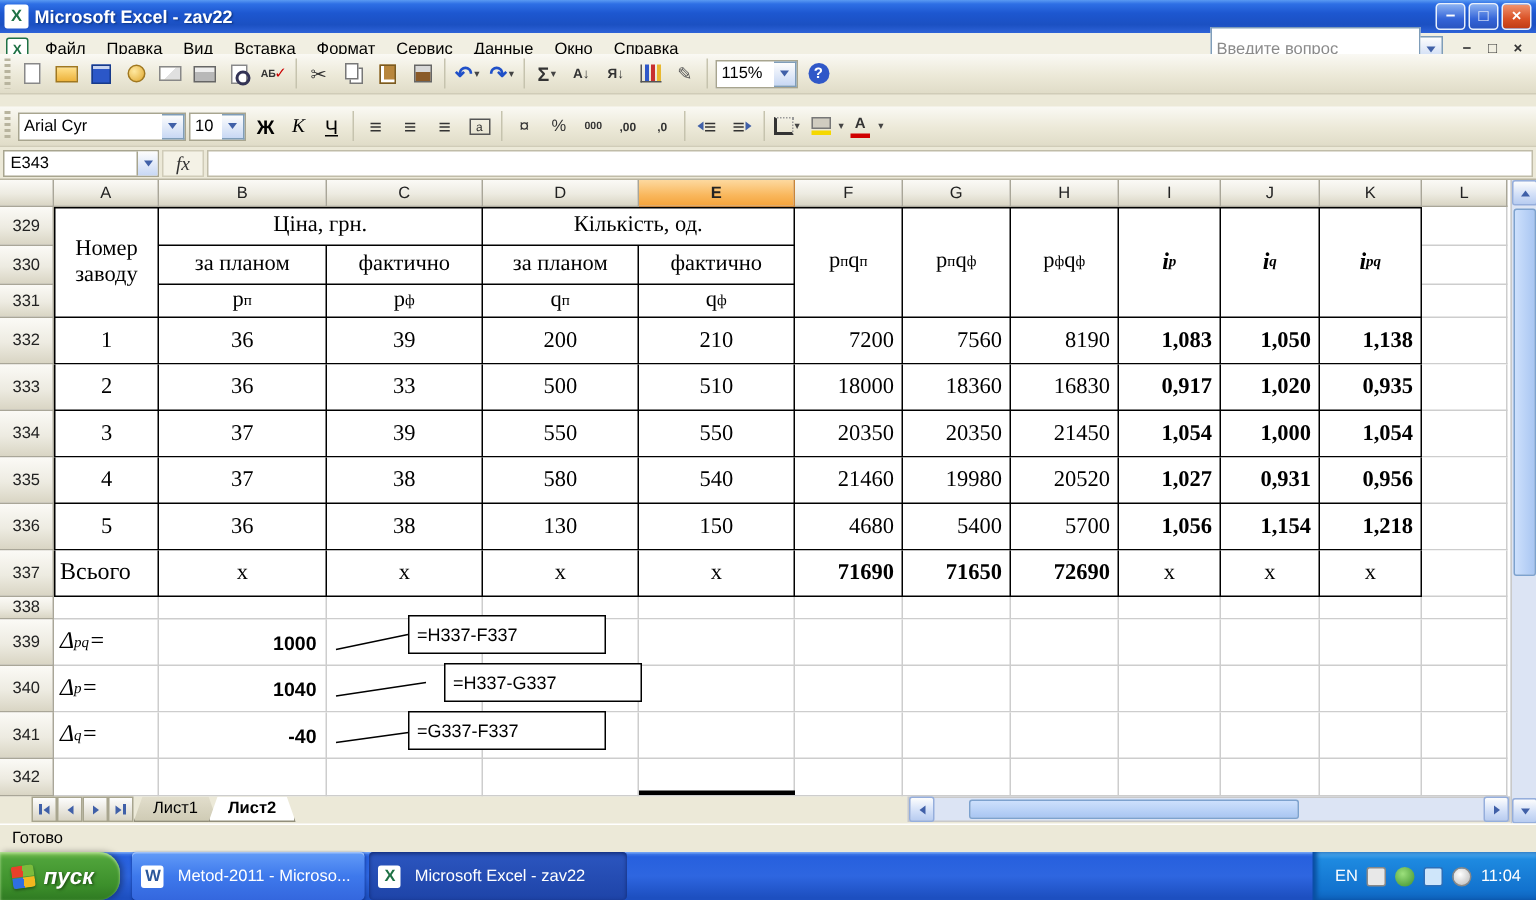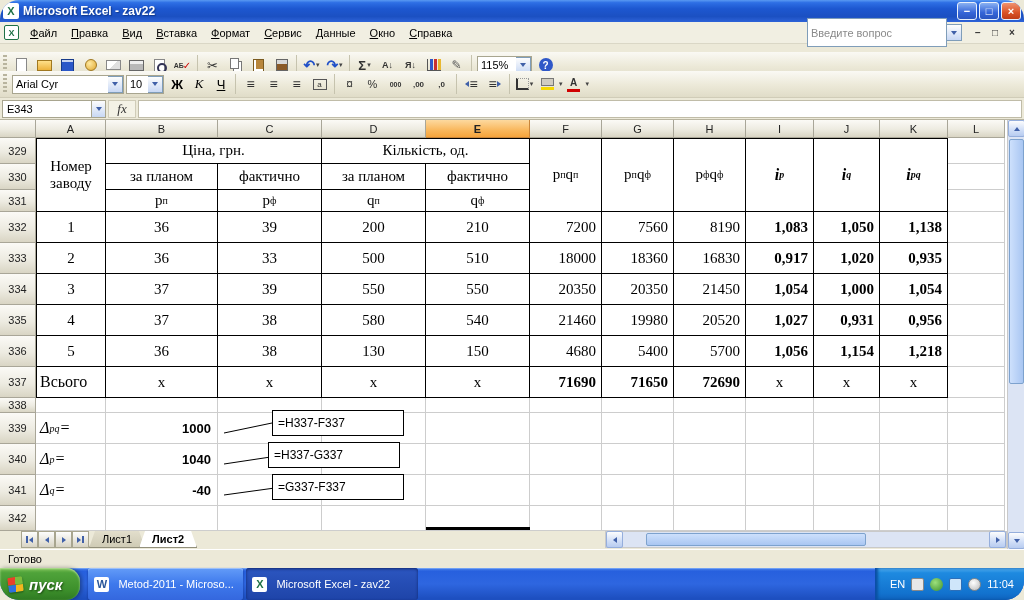--- a/index.html
+++ b/index.html
@@ -1,18 +1,18 @@
 <!DOCTYPE html>
 <html><head>
 <meta charset="utf-8">
 <style>
   * { margin:0; padding:0; box-sizing:border-box; }
   html,body { width:1024px; height:600px; overflow:hidden; }
   body { font-family:"Liberation Sans", sans-serif; font-size:11px; background:#ECE9D8; }
-  .screen { position:relative; width:1024px; height:600px; overflow:hidden; background:#ECE9D8;border-radius:19px; }
+  .screen { position:relative; width:1024px; height:600px; overflow:hidden; background:#ECE9D8; }
 
   
   .titlebar { position:absolute; top:0; left:0; right:0; height:22px;
     background:linear-gradient(180deg,#5A9AF2 0%,#2E6FE5 12%,#1D57D0 40%,#1B50C2 75%,#2E63D8 100%);
     display:flex; align-items:center; padding:0 3px; }
   .appicon { width:16px; height:16px; border-radius:2px; display:inline-flex; align-items:center; justify-content:center;
     background:#fff; font-weight:bold; font-size:11px; margin-right:4px; }
   .appicon.excel::before { content:"X"; color:#1E7145; }
   .appicon.word::before { content:"W"; color:#2B579A; }
   .title-text { color:#fff; font-weight:bold; font-size:12px; text-shadow:1px 1px 1px #123A8C; flex:1; }
@@ -38,21 +38,21 @@
   .question-box input::placeholder { color:#8A8A8A; }
   .combo-btn { width:15px; height:17px; background:linear-gradient(180deg,#FDFDFD,#C8D8F4); border:1px solid #7F9DB9;
     border-left:none; display:inline-flex; align-items:center; justify-content:center; }
   .docbtns { display:flex; gap:1px; margin-right:2px; }
   .dbtn { width:16px; height:14px; display:flex; align-items:center; justify-content:center; color:#333; font-size:10px; font-weight:bold; }
   .wclose2::before { content:"×"; }
 
   
   .toolbar { position:absolute; left:0; right:0; height:27px; background:linear-gradient(180deg,#FAF9F4,#ECE9D8 55%,#E0DCC8);
     border-bottom:1px solid #D0CCB8; display:flex; align-items:center; padding-left:2px; }
-  .toolbar1 { top:52px; } .toolbar2 { top:71px; }
+  .toolbar1 { top:36px; } .toolbar2 { top:71px; }
   .grip { width:4px; height:20px; margin:0 3px 0 1px;
     background:repeating-linear-gradient(180deg,#B8B49E 0 2px,transparent 2px 4px); }
   .tbtn { min-width:23px; height:22px; display:flex; align-items:center; justify-content:center; border-radius:2px; padding:0 1px; }
   .tsep { width:1px; height:20px; background:#C6C3AE; margin:0 3px; }
   .tbi { display:inline-flex; align-items:center; justify-content:center; color:#333; }
   .dda { font-size:7px; color:#444; margin-left:1px; }
   .dda::before { content:"▾"; }
 
   .g-page { width:11px; height:14px; background:#fff; border:1px solid #888; }
   .g-folder { width:15px; height:11px; background:linear-gradient(180deg,#FFE08A,#EDB33C); border:1px solid #A07820; }
@@ -583,21 +583,21 @@
       <div class="cell gl" style="grid-area: 15 / 5;"></div>
       <div class="cell gl" style="grid-area: 15 / 6;"></div>
       <div class="cell gl" style="grid-area: 15 / 7;"></div>
       <div class="cell gl" style="grid-area: 15 / 8;"></div>
       <div class="cell gl" style="grid-area: 15 / 9;"></div>
       <div class="cell gl" style="grid-area: 15 / 10;"></div>
       <div class="cell gl" style="grid-area: 15 / 11;"></div>
       <div class="cell gl" style="grid-area: 15 / 12;"></div>
       <div class="cell gl" style="grid-area: 15 / 13;"></div>
       <div class="callout" style="left: 272px; top: 290px;">=H337-F337</div>
-      <div class="callout" style="left: 268px; top: 322px;">=H337-G337</div>
+      <div class="callout" style="left: 296px; top: 322px;">=H337-G337</div>
       <div class="callout" style="left: 272px; top: 354px;">=G337-F337</div>
     </div>
 
   <div class="vscroll">
     <div class="sbtn">
         <span class="tri tu"></span>
       </div>
     <div class="vthumb"></div>
     <div class="sbtn down">
         <span class="tri td"></span>

